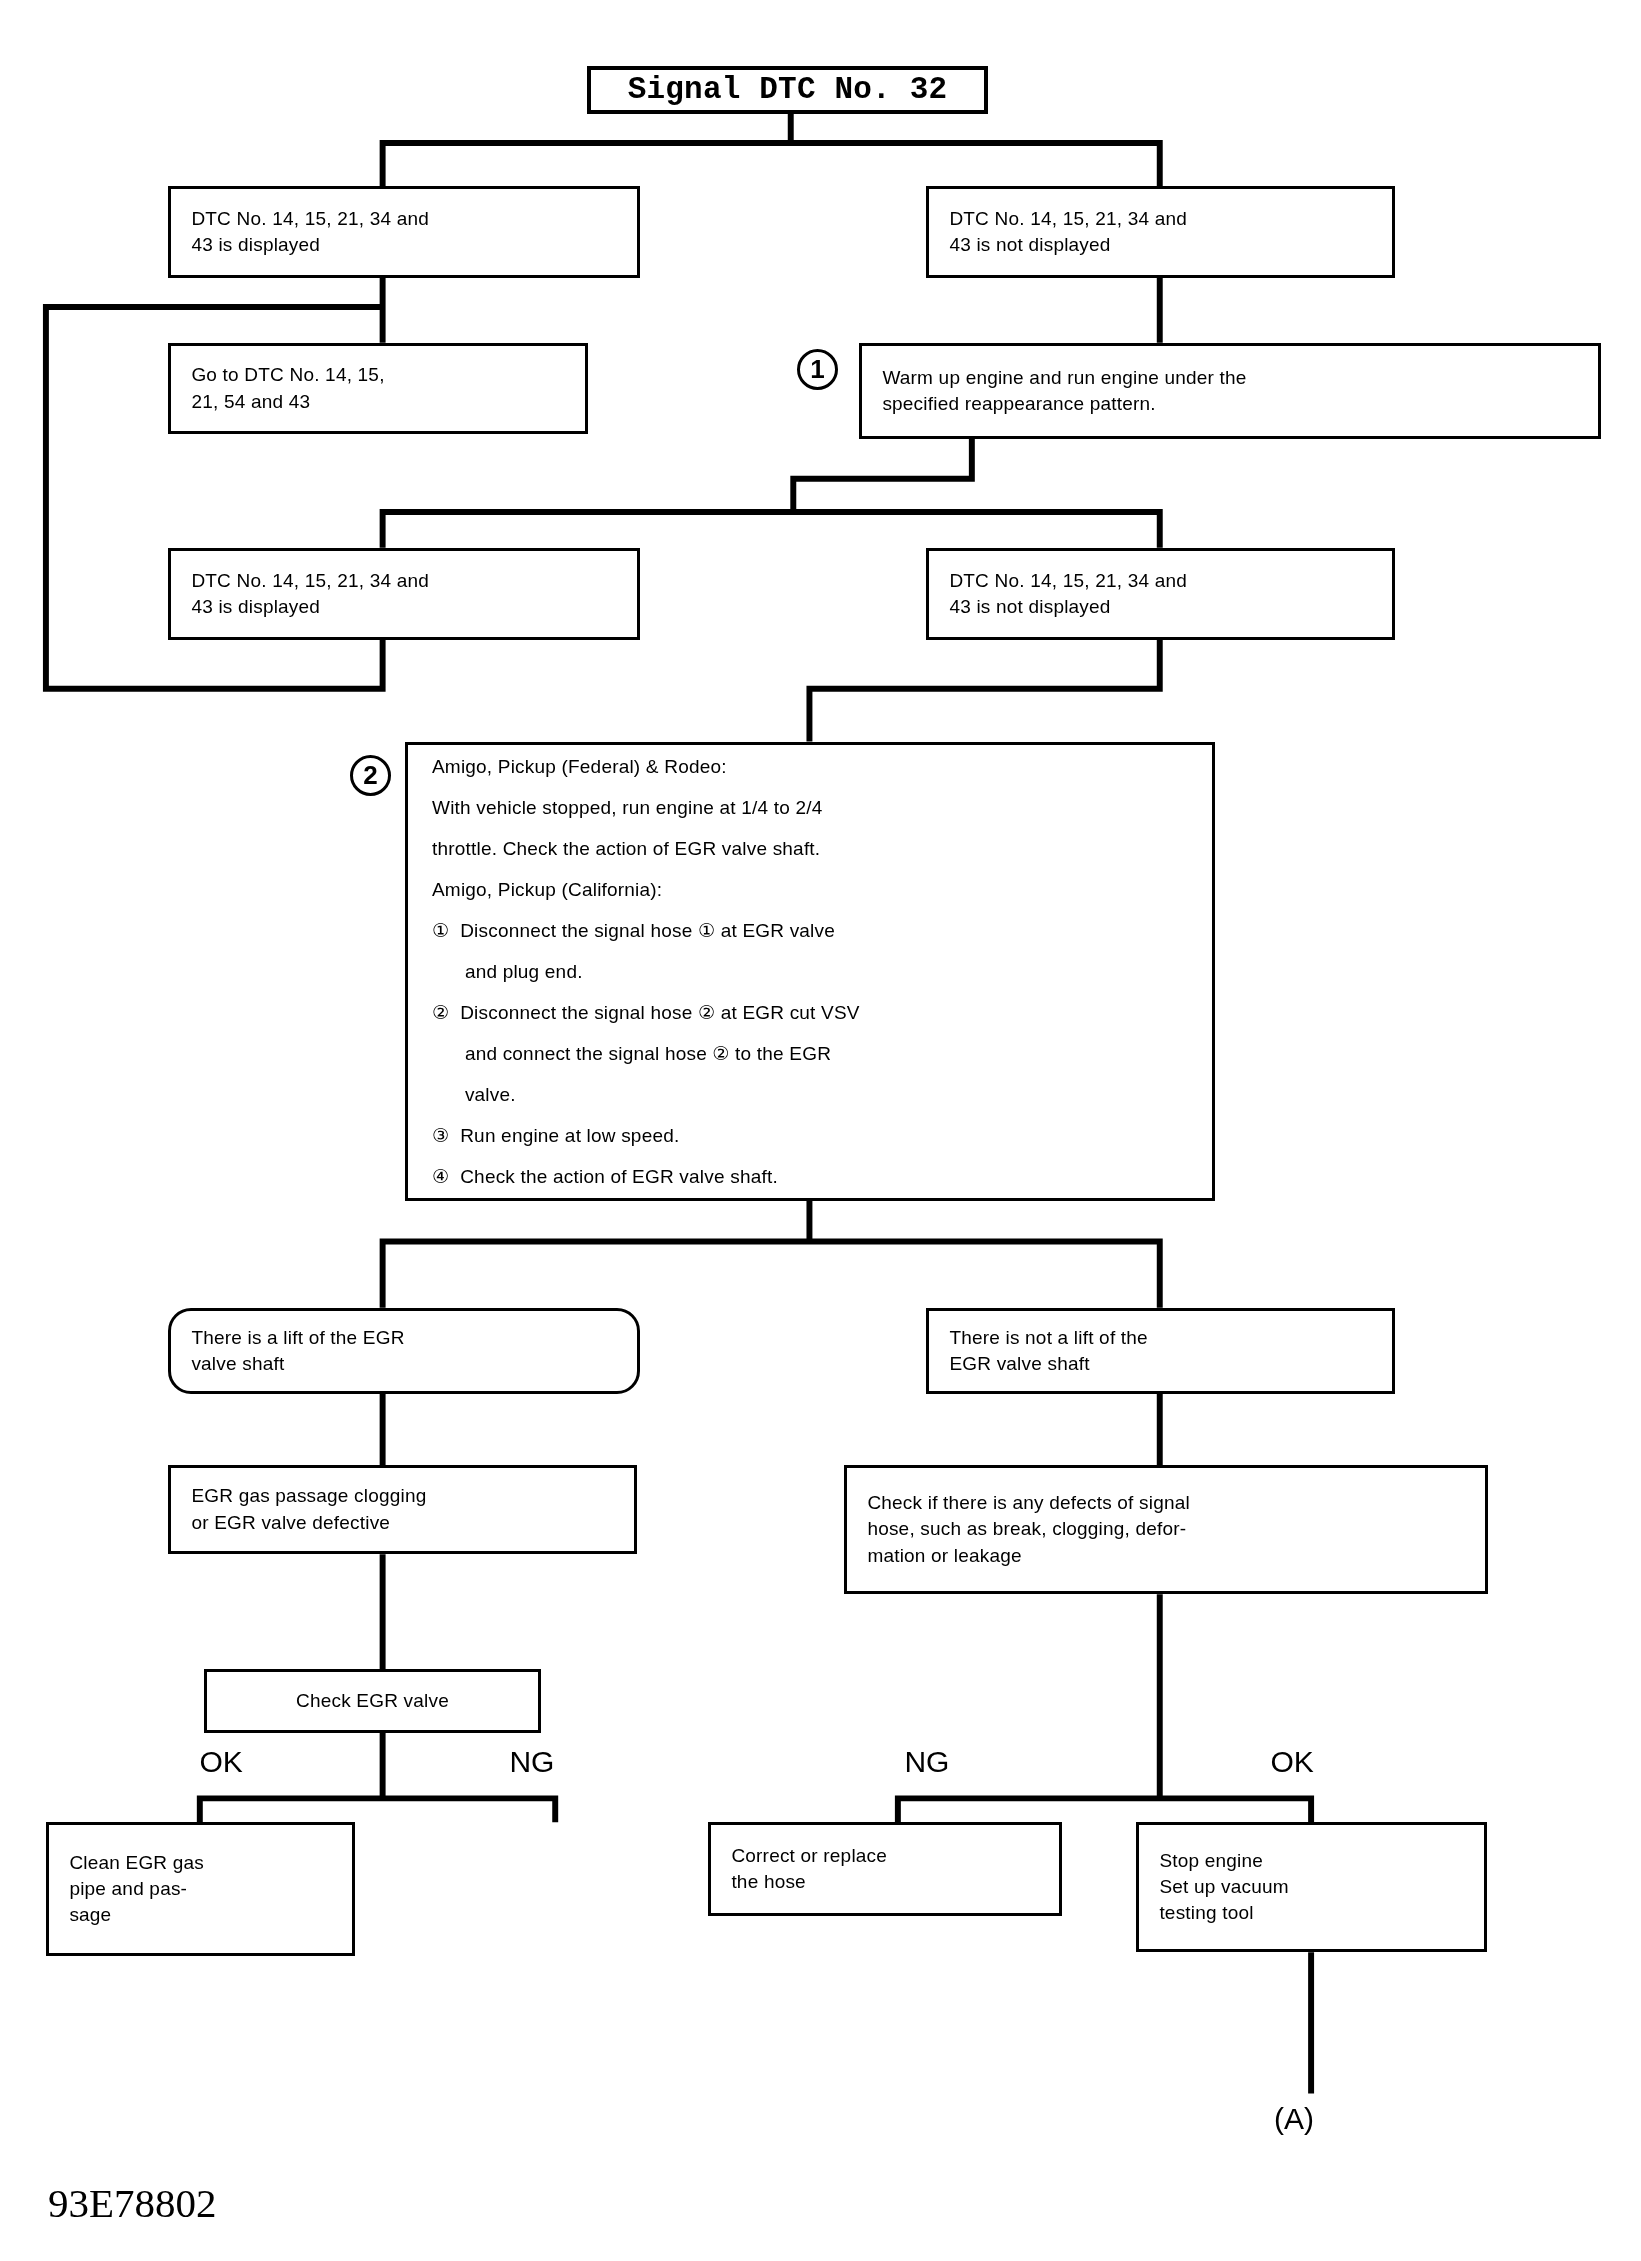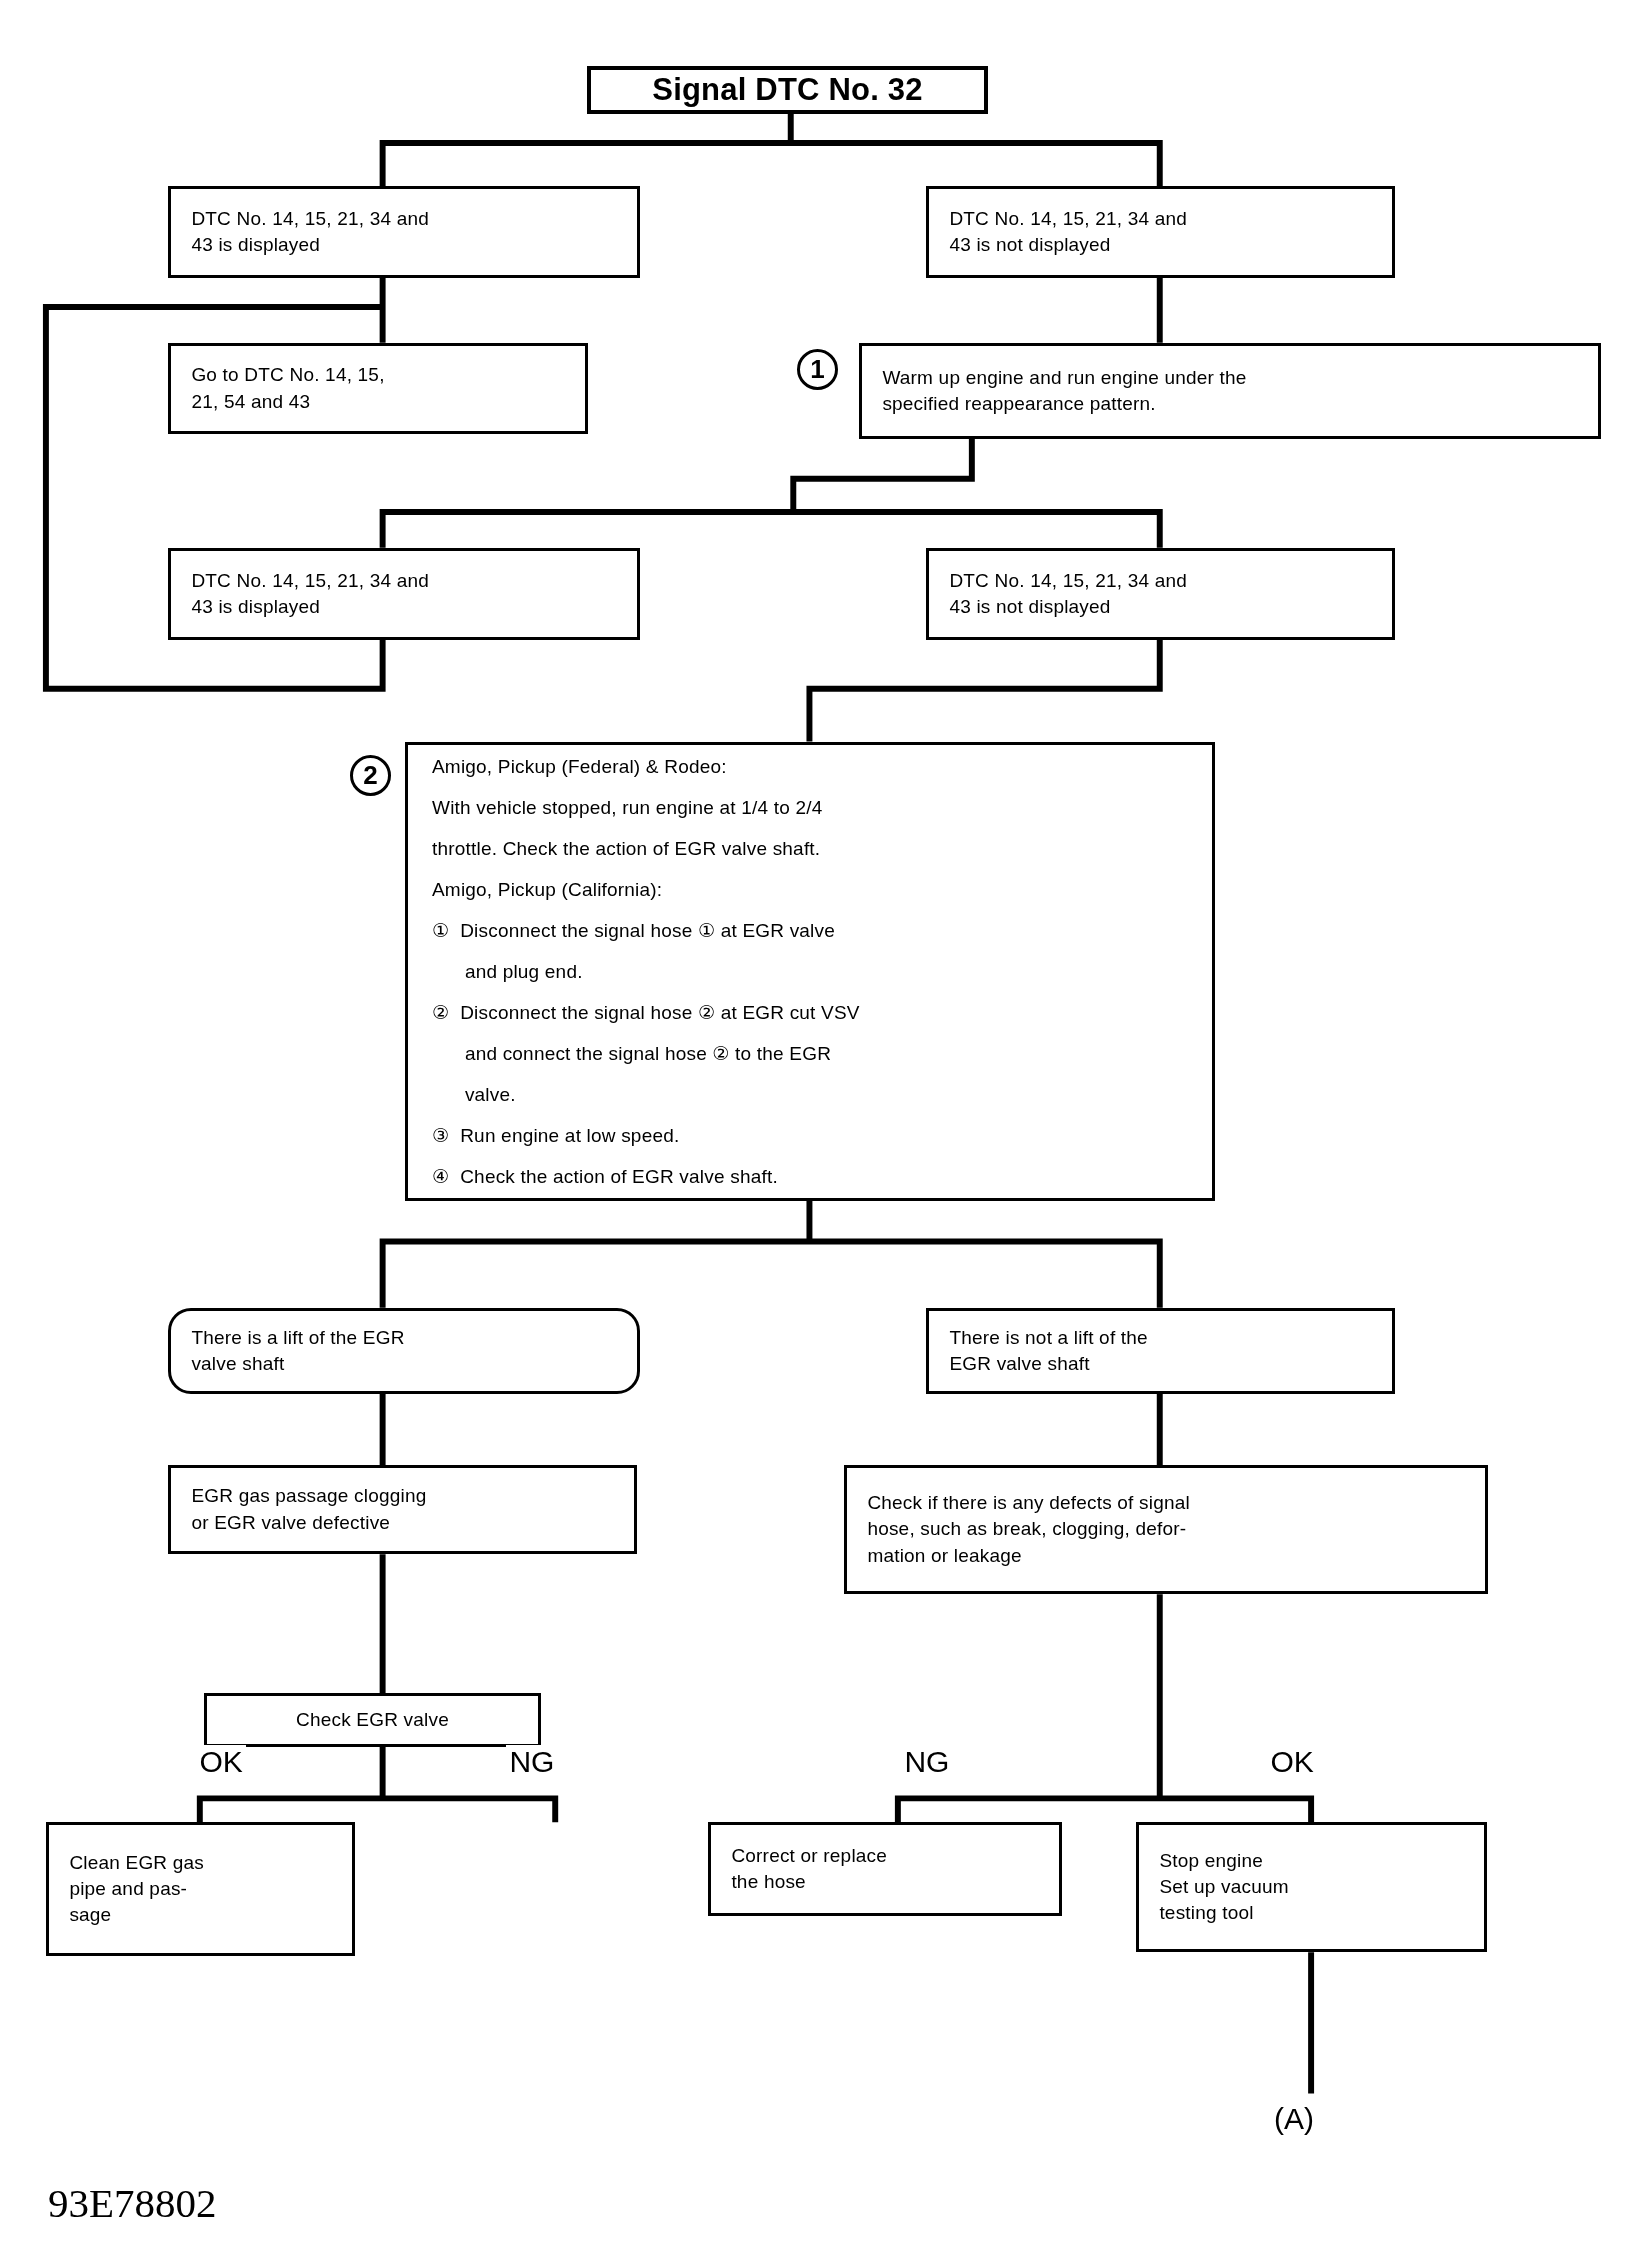--- a/index.html
+++ b/index.html
@@ -30,20 +30,21 @@
     white-space: pre-wrap;
     letter-spacing: 0.2px;
   }
   .title-box {
     border-width: 4.3px;
     font-weight: bold;
     font-size: 31px;
     justify-content: center;
     text-align: center;
     padding: 0 8.5px;
+    font-family: Liberation Mono, monospace;
   }
   .step-circle {
     position: absolute;
     box-sizing: border-box;
     width: 41px; height: 41px;
     border: 3.4px solid #000;
     border-radius: 50%;
     background: #fff;
     display: flex;
     align-items: center;
@@ -73,22 +74,22 @@
   #b          { left: 168px;  top: 343px;  width: 420px; height: 91px; }
   #c          { left: 859px; top: 343px;  width: 742px; height: 96px; }
   #d1         { left: 168px;  top: 548px;  width: 472px; height: 92px; }
   #d2         { left: 926px; top: 548px;  width: 469px; height: 92px; }
   #e          { left: 405px;  top: 742px;  width: 810px; height: 459px;
                 line-height: 41px; padding: 5.1px 24px; }
   #f1         { left: 168px;  top: 1308px; width: 472px; height: 86px; border-radius: 23px; }
   #f2         { left: 926px; top: 1308px; width: 469px; height: 86px; }
   #g1         { left: 168px;  top: 1465px; width: 469px; height: 89px; }
   #g2         { left: 844px;  top: 1465px; width: 644px; height: 129px; }
-  #h          { left: 204px;  top: 1669px; width: 337px; height: 54px;
-                justify-content: center; text-align: center; margin-top: 24px; }
+  #h          { left: 204px;  top: 1669px; width: 337px; height: 64px;
+                justify-content: center; text-align: center; }
   #i1         { left: 46px;   top: 1822px; width: 309px; height: 134px; }
   #i2         { left: 422px;  top: 1822px; width: 268px; height: 94px; }
   #i3         { left: 708px;  top: 1822px; width: 354px; height: 94px; }
   #i4         { left: 1136px; top: 1822px; width: 351px; height: 130px; }
   #circle1    { left: 797px;  top: 349px; }
   #circle2    { left: 350px;  top: 755px; }
   #ok-left    { left: 196px;  top: 1745px; }
   #ng-left    { left: 506px;  top: 1745px; }
   #ng-right   { left: 901px; top: 1745px; }
   #ok-right   { left: 1267px; top: 1745px; }

